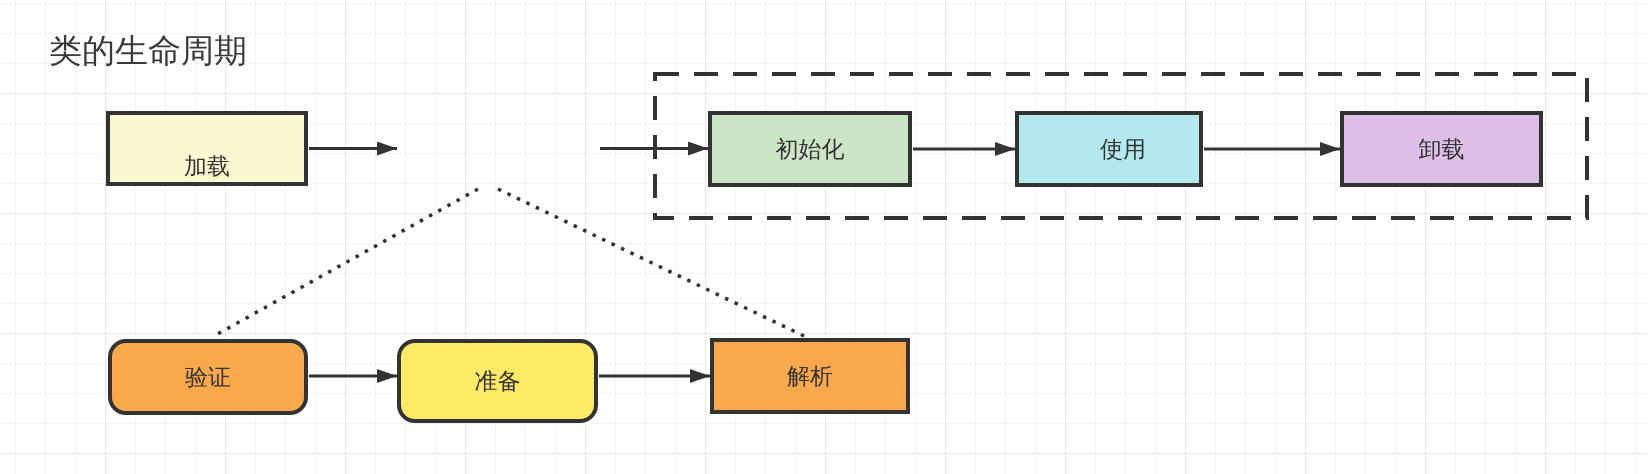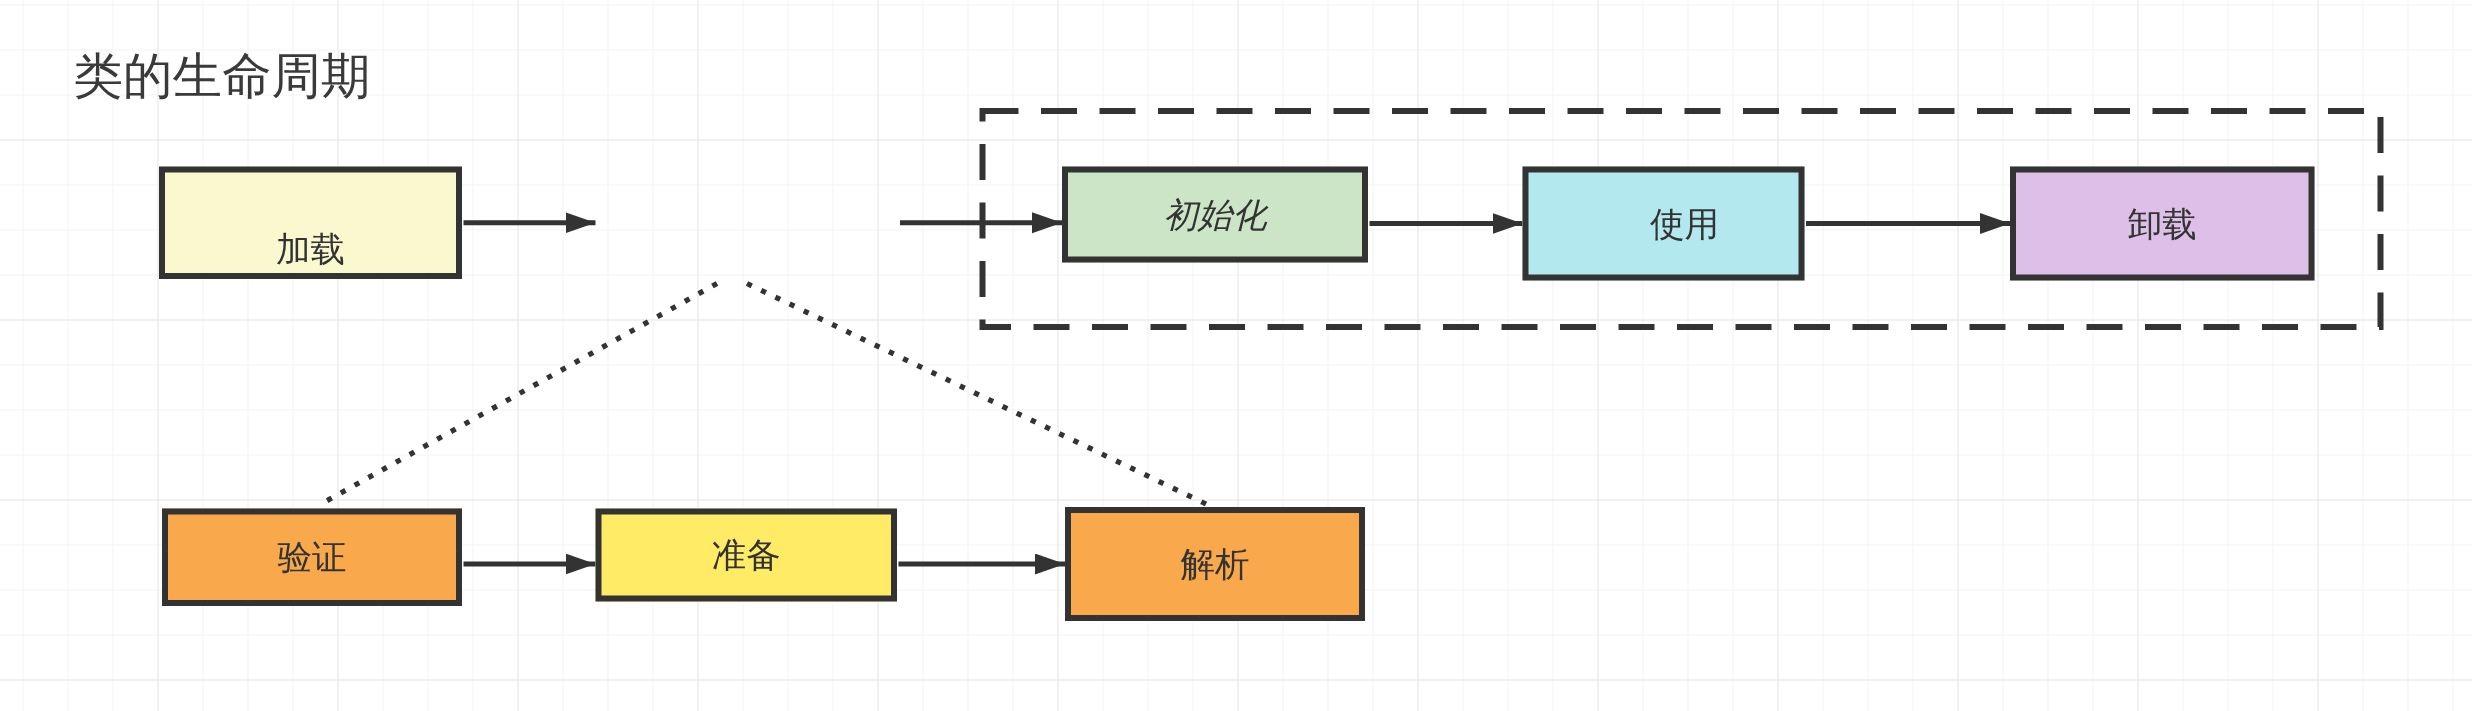--- a/index.html
+++ b/index.html
@@ -44,25 +44,25 @@
     border: 4px solid #333333;
     display: flex;
     align-items: center;
     justify-content: center;
     font-size: 23px;
     color: #333333;
     white-space: nowrap;
   }
   #n-load    { left: 106px;  top: 111px; width: 202px; height: 75px; align-items: flex-end; }
   #n-link    { left: 397px;  top: 111px; width: 202px; height: 75px; }
-  #n-init    { left: 708px;  top: 111px; width: 204px; height: 64px; font-style: italic; }
+  #n-init    { left: 708px;  top: 111px; width: 204px; height: 76px; }
   #n-use     { left: 1015px; top: 111px; width: 188px; height: 76px; }
   #n-unload  { left: 1340px; top: 111px; width: 203px; height: 76px; }
-  #n-verify  { left: 108px;  top: 339px; width: 200px; height: 65px; }
-  #n-prepare { left: 397px;  top: 339px; width: 201px; height: 62px; }
+  #n-verify  { left: 108px;  top: 339px; width: 200px; height: 76px; border-radius: 18px; }
+  #n-prepare { left: 397px;  top: 339px; width: 201px; height: 84px; border-radius: 18px; }
   #n-resolve { left: 710px;  top: 338px; width: 200px; height: 76px; }
 </style>
 </head>
 <body>
 
 <div id="canvas">
 
   <div id="diagram-title">类的生命周期</div>
 
   <svg id="edge-layer" viewBox="0 0 1648 474" xmlns="http://www.w3.org/2000/svg">

